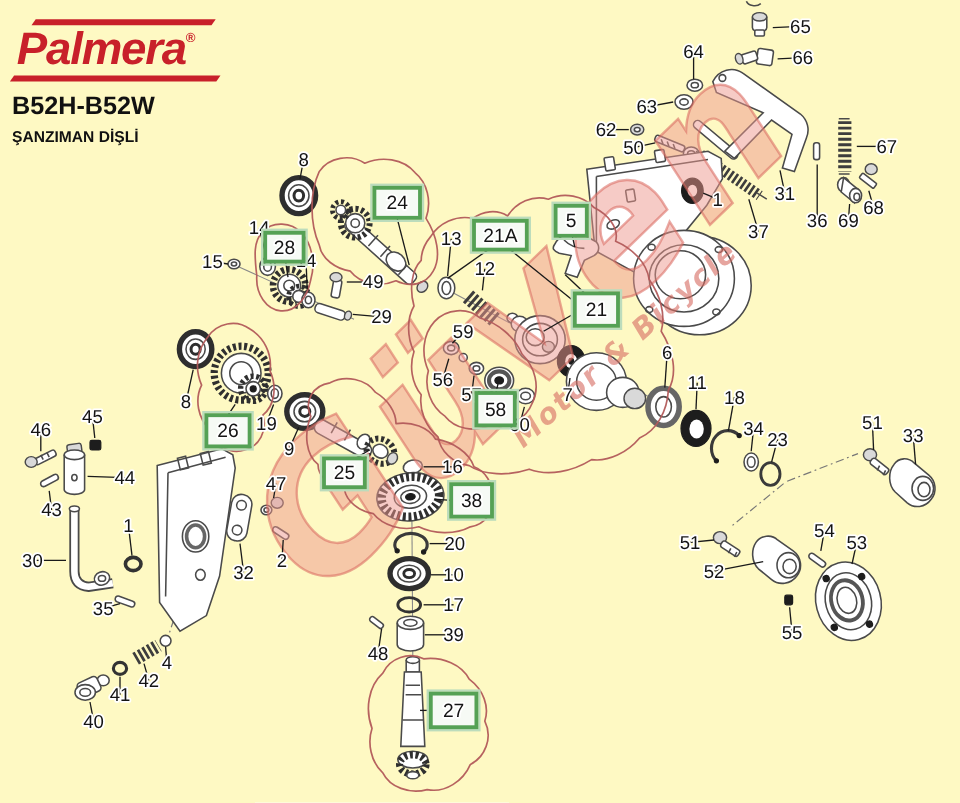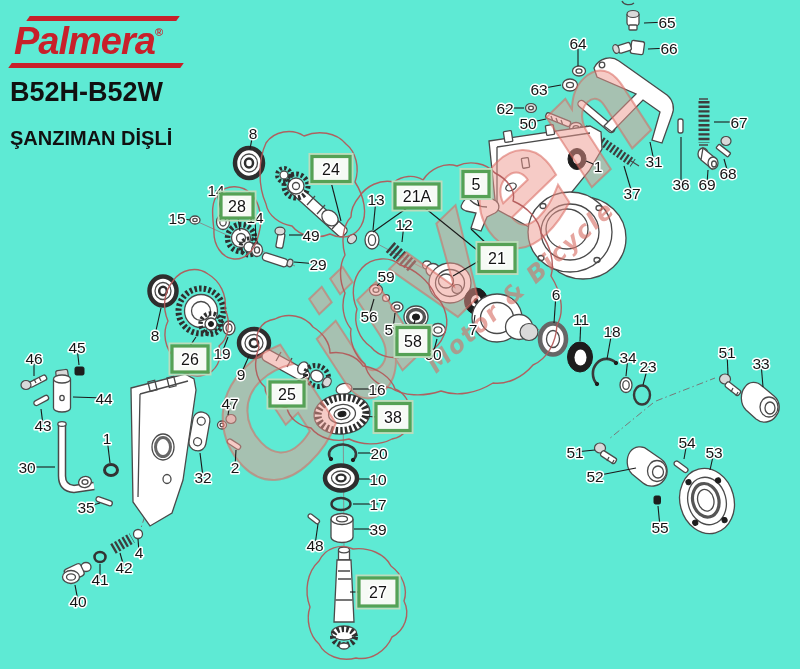--- a/index.html
+++ b/index.html
@@ -1,27 +1,27 @@
 <!DOCTYPE html>
 <html><head>
 <meta charset="utf-8">
 <style>
   html,body{margin:0;padding:0;background:#fff;}
-  .stage{position:relative;width:800px;height:669px;background:#5eead4;overflow:hidden;
+  .stage{position:relative;width:800px;height:669px;background:#fef9c3;overflow:hidden;
          font-family:"Liberation Sans",sans-serif;}
   
   .hdr{position:absolute;left:10px;top:16px;width:220px;z-index:5;}
   .logo-bar{height:5px;background:#c8202a;transform:skewX(-35deg);}
   .logo-bar.top{width:150px;margin-left:18px;margin-bottom:1px;}
   .logo-bar.bot{width:172px;margin-top:1px;}
   .logo-text{color:#c8202a;font-weight:bold;font-style:italic;font-size:38px;
              letter-spacing:-1px;line-height:1.05;padding-left:4px;white-space:nowrap;}
   .logo-text sup{font-size:11px;font-style:normal;vertical-align:18px;letter-spacing:0;}
-  .model{font-size:27px;font-weight:bold;color:#111;margin-top:9px;letter-spacing:0;}
-  .sub{font-size:20px;font-weight:bold;color:#111;margin-top:17px;line-height:1.35;}
+  .model{font-size:21px;font-weight:bold;color:#111;margin-top:9px;letter-spacing:0;}
+  .sub{font-size:13px;font-weight:bold;color:#111;margin-top:4px;line-height:1.35;}
   
   svg{position:absolute;left:0;top:0;}
   .ln{fill:none;stroke:#4a4a4a;stroke-width:1.3px;}
   .wh{fill:#ffffff;stroke:#4a4a4a;stroke-width:1.3px;}
   .gy{fill:#d9d9d9;stroke:#4a4a4a;stroke-width:1.2px;}
   .dk{fill:#1d1d1d;stroke:#1d1d1d;stroke-width:1px;}
   .brg{fill:#fff;stroke:#2e2e2e;stroke-width:4.5px;}
   .teeth{fill:none;stroke:#2f2f2f;stroke-dasharray:2.5 2.2;}
   .spr{fill:none;stroke:#3d3d3d;}
   .axis{stroke:#888;stroke-width:.9px;fill:none;}

